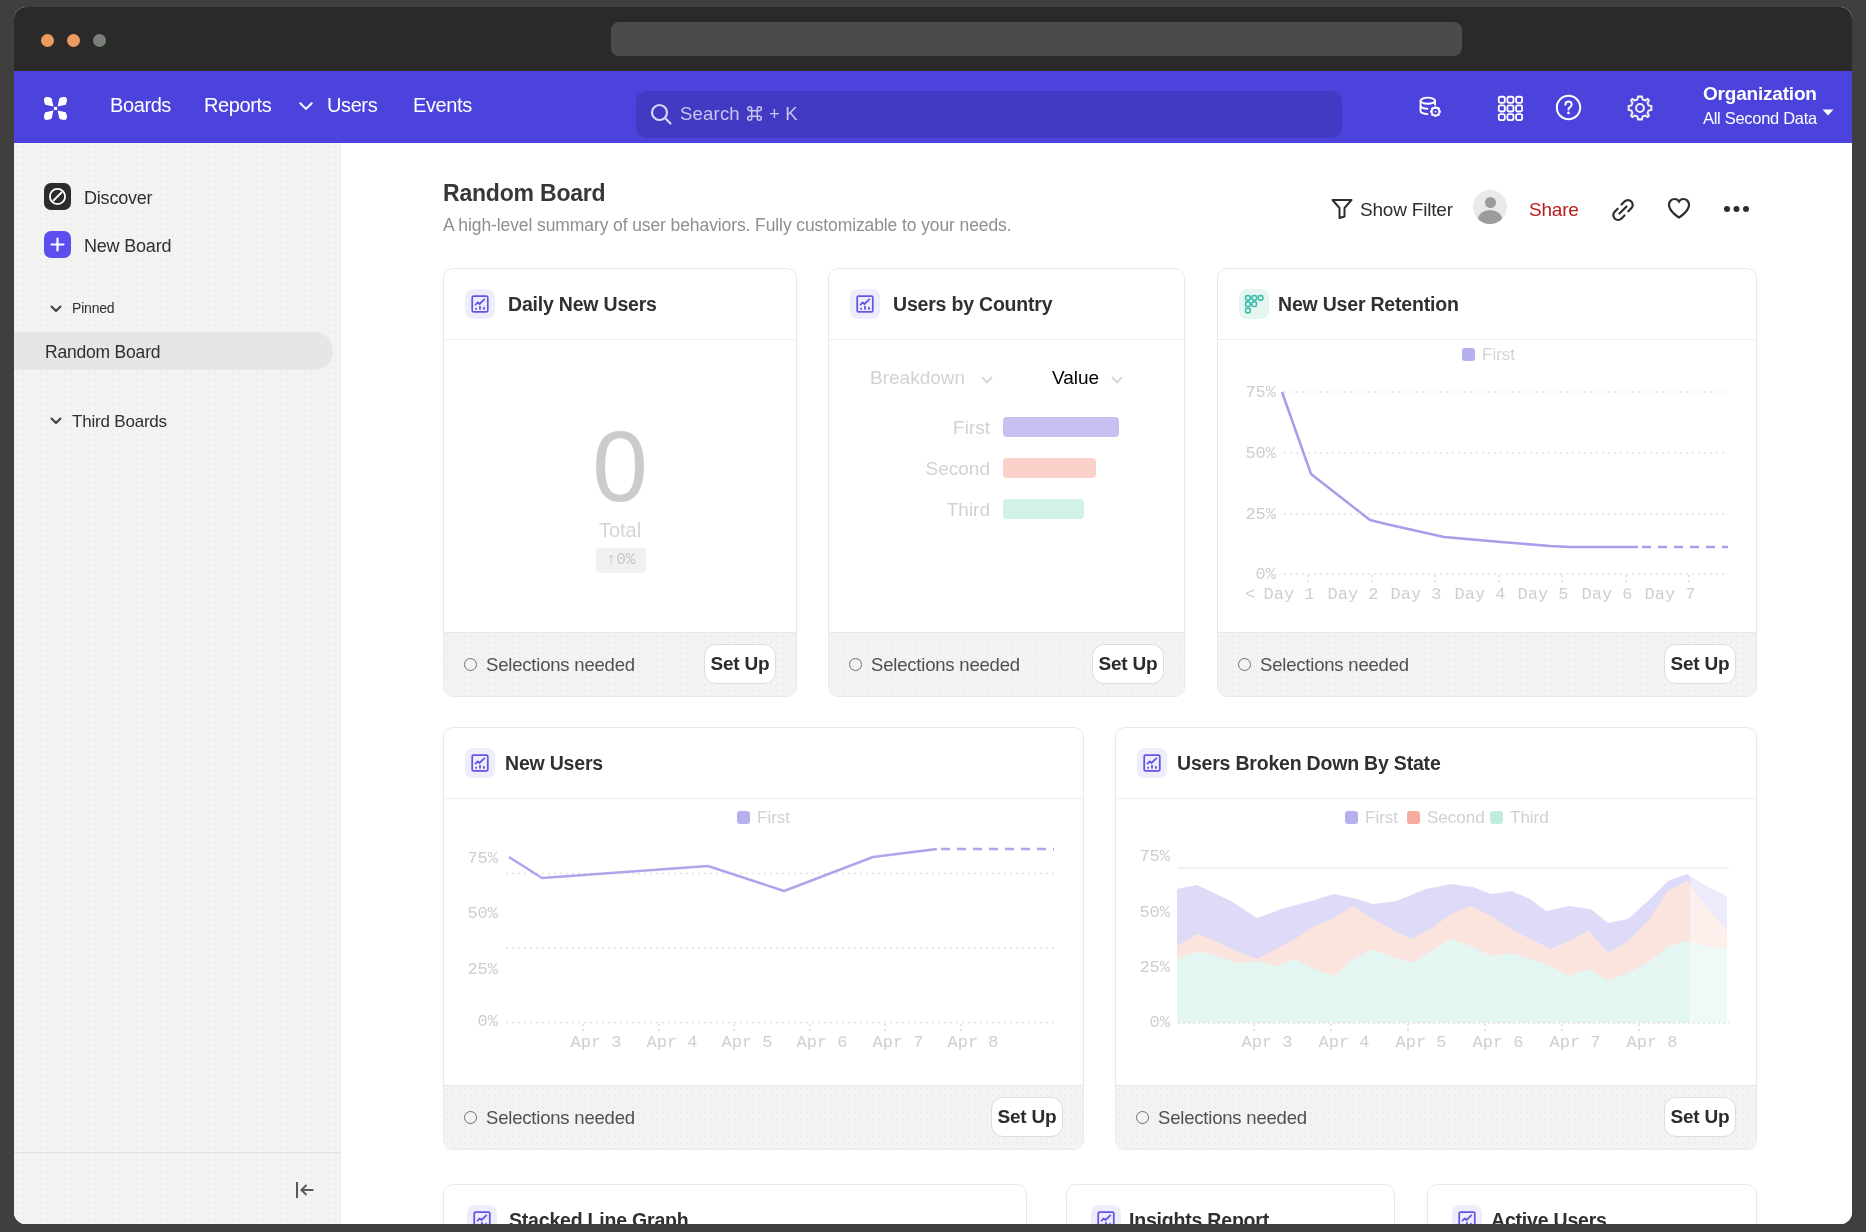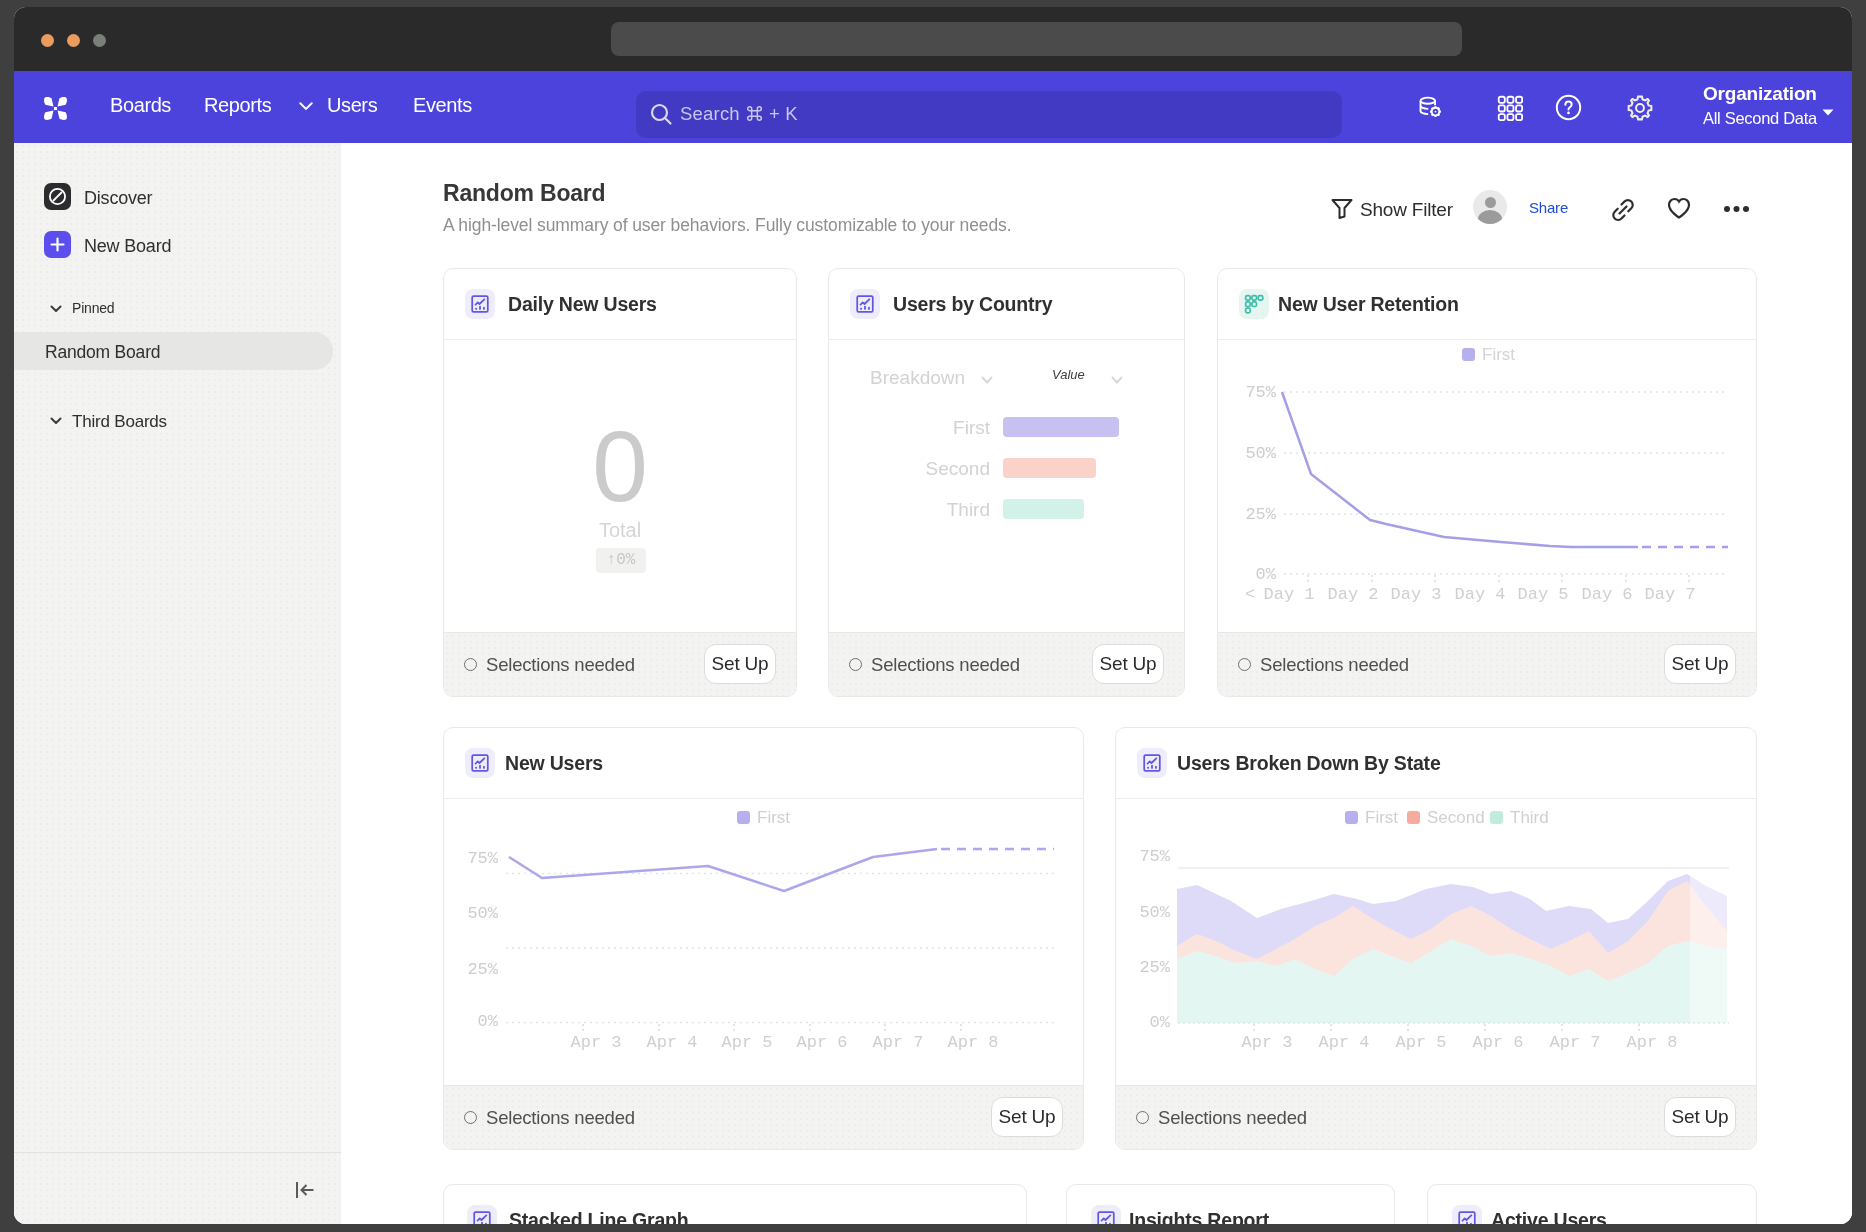--- a/index.html
+++ b/index.html
@@ -26,21 +26,21 @@
   .main { position:absolute; left:327px; top:0; width:1511px; height:100%; background:#fff; }
   .card { position:absolute; background:#fff; border:1.5px solid #e9e9e7; border-radius:10px; }
   .card-head-title { position:absolute; top:0; height:70px; line-height:70px; font-size:19.5px; font-weight:700; color:#303030; letter-spacing:-0.2px; }
   .card-icon { position:absolute; left:21px; top:20px; width:30px; height:30px; border-radius:8px; background:#efedfb; }
   .card-divider { position:absolute; left:0; top:70px; width:100%; height:1px; background:#ededeb; }
   .card-footer { position:absolute; left:0; bottom:0; width:100%; height:64px; background:#f3f3f1; border-top:1px solid #e7e7e5; border-radius:0 0 9px 9px;
     background-image: radial-gradient(rgba(60,60,60,0.03) 1px, transparent 1.1px); background-size:6px 6px; }
   .sel-needed { position:absolute; left:42px; top:21px; font-size:18.5px; color:#4f4f4f; letter-spacing:-0.2px; }
   .sel-circle { position:absolute; left:20px; top:25px; width:13px; height:13px; border-radius:50%; border:1.5px solid #707070; }
   .setup { position:absolute; right:20px; top:11px; width:72px; height:40px; background:#fff; border:1.5px solid #dcdcda; border-radius:12px;
-    text-align:center; line-height:37px; font-size:19px; font-weight:400; color:#2b2b2b; letter-spacing:-0.2px; }
+    text-align:center; line-height:37px; font-size:19px; font-weight:700; color:#2b2b2b; letter-spacing:-0.2px; }
   .mono { font-family:"Liberation Mono", monospace; }
 </style>
 </head>
 <body>
 <div class="window">
 
   <div class="titlebar">
     <div class="dot" style="left:27px; background:#ec9b5e;"></div>
     <div class="dot" style="left:53px; background:#ec9b5e;"></div>
     <div class="dot" style="left:79px; background:#798077;"></div>
@@ -166,21 +166,21 @@
       <div style="position:absolute; left:102px; top:72px; font-size:17.5px; color:#8f8f8f; letter-spacing:-0.1px;">A high-level summary of user behaviors. Fully customizable to your needs.</div>
 
       <svg style="position:absolute; left:990px; top:55px;" width="22" height="22" viewBox="0 0 22 22" fill="none" stroke="#2d2d2d" stroke-width="2" stroke-linejoin="round">
         <path d="M1.5,2 L20.5,2 L13.5,10 L13.5,18.5 L8.5,20 L8.5,10 Z"></path>
       </svg>
       <div style="position:absolute; left:1019px; top:56px; font-size:19px; font-weight:500; color:#2d2d2d; letter-spacing:-0.2px;">Show Filter</div>
       <div style="position:absolute; left:1132px; top:47px; width:34px; height:34px; border-radius:50%; background:#e9e9e9; overflow:hidden;">
         <div style="position:absolute; left:11.5px; top:7px; width:11px; height:11px; border-radius:50%; background:#9b9b9b;"></div>
         <div style="position:absolute; left:5px; top:20px; width:24px; height:18px; border-radius:50%; background:#9b9b9b;"></div>
       </div>
-      <div style="position:absolute; left:1188px; top:56px; font-size:15px; font-weight:500; color:#1d4ed8; letter-spacing:-0.2px;">Share</div>
+      <div style="position:absolute; left:1188px; top:56px; font-size:19px; font-weight:500; color:#b91c1c; letter-spacing:-0.2px;">Share</div>
       <svg style="position:absolute; left:1270px; top:55px;" width="24" height="24" viewBox="0 0 24 24" fill="none" stroke="#2d2d2d" stroke-width="2.2" stroke-linecap="round">
         <path d="M10.5,6.5 L13.5,3.5 C15.4,1.6 18.4,1.6 20.3,3.5 C22.2,5.4 22.2,8.4 20.3,10.3 L17.3,13.3"></path>
         <path d="M13.5,17.5 L10.5,20.5 C8.6,22.4 5.6,22.4 3.7,20.5 C1.8,18.6 1.8,15.6 3.7,13.7 L6.7,10.7"></path>
         <line x1="8.5" y1="15.5" x2="15.5" y2="8.5"></line>
       </svg>
       <svg style="position:absolute; left:1326px; top:54px;" width="24" height="23" viewBox="0 0 24 23" fill="none" stroke="#2d2d2d" stroke-width="2.2">
         <path d="M12,20.5 C12,20.5 2,14.5 2,7.8 C2,4.4 4.6,2 7.6,2 C9.5,2 11.1,3 12,4.5 C12.9,3 14.5,2 16.4,2 C19.4,2 22,4.4 22,7.8 C22,14.5 12,20.5 12,20.5 Z"></path>
       </svg>
       <svg style="position:absolute; left:1382px; top:61px;" width="28" height="10" viewBox="0 0 28 10">
         <circle cx="4" cy="5" r="3" fill="#2d2d2d"></circle>
@@ -223,21 +223,21 @@
               <line x1="16.3" y1="16" x2="16.3" y2="17.4"></line>
             </g>
           </svg>
         </div>
         <div class="card-head-title" style="left:64px;">Users by Country</div>
         <div class="card-divider"></div>
         <div style="position:absolute; left:41px; top:98px; font-size:19px; color:#d2d2d2;">Breakdown</div>
         <svg style="position:absolute; left:152px; top:107px;" width="12" height="8" viewBox="0 0 12 8">
             <path d="M1,1 L6,6.5 L11,1" stroke="#d8d8d8" stroke-width="2" fill="none"></path>
           </svg>
-        <div style="position:absolute; left:223px; top:98px; font-size:13px; color:#404040;font-style:italic;">Value</div>
+        <div style="position:absolute; left:223px; top:98px; font-size:19px; color:#000000;">Value</div>
         <svg style="position:absolute; left:282px; top:107px;" width="12" height="8" viewBox="0 0 12 8">
             <path d="M1,1 L6,6.5 L11,1" stroke="#d8d8d8" stroke-width="2" fill="none"></path>
           </svg>
         <div style="position:absolute; left:0px; top:148px; width:161px; text-align:right; font-size:19px; color:#d2d2d2;">First</div>
         <div style="position:absolute; left:174px; top:148px; width:116px; height:20px; border-radius:4px; background:#c7c1f1;"></div>
         <div style="position:absolute; left:0px; top:189px; width:161px; text-align:right; font-size:19px; color:#d2d2d2;">Second</div>
         <div style="position:absolute; left:174px; top:189px; width:93px; height:20px; border-radius:4px; background:#fbd2c9;"></div>
         <div style="position:absolute; left:0px; top:230px; width:161px; text-align:right; font-size:19px; color:#d2d2d2;">Third</div>
         <div style="position:absolute; left:174px; top:230px; width:81px; height:20px; border-radius:4px; background:#d2f1e8;"></div>
         <div class="card-footer">

